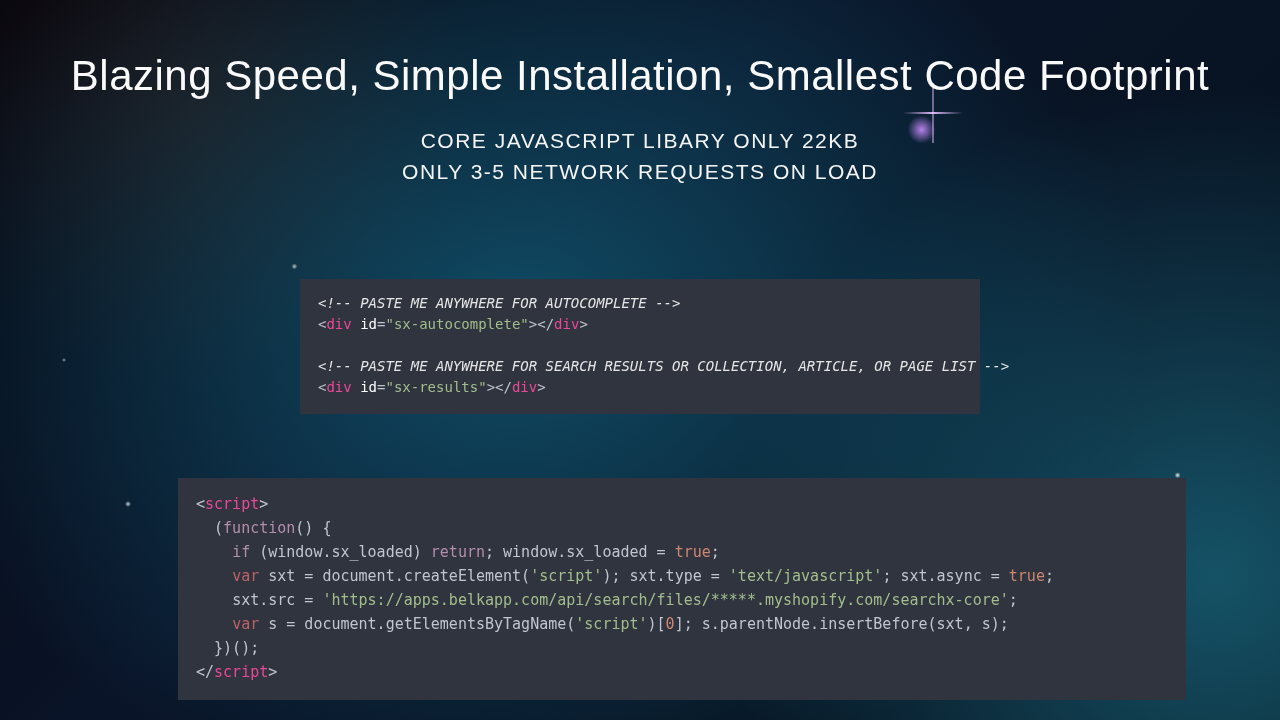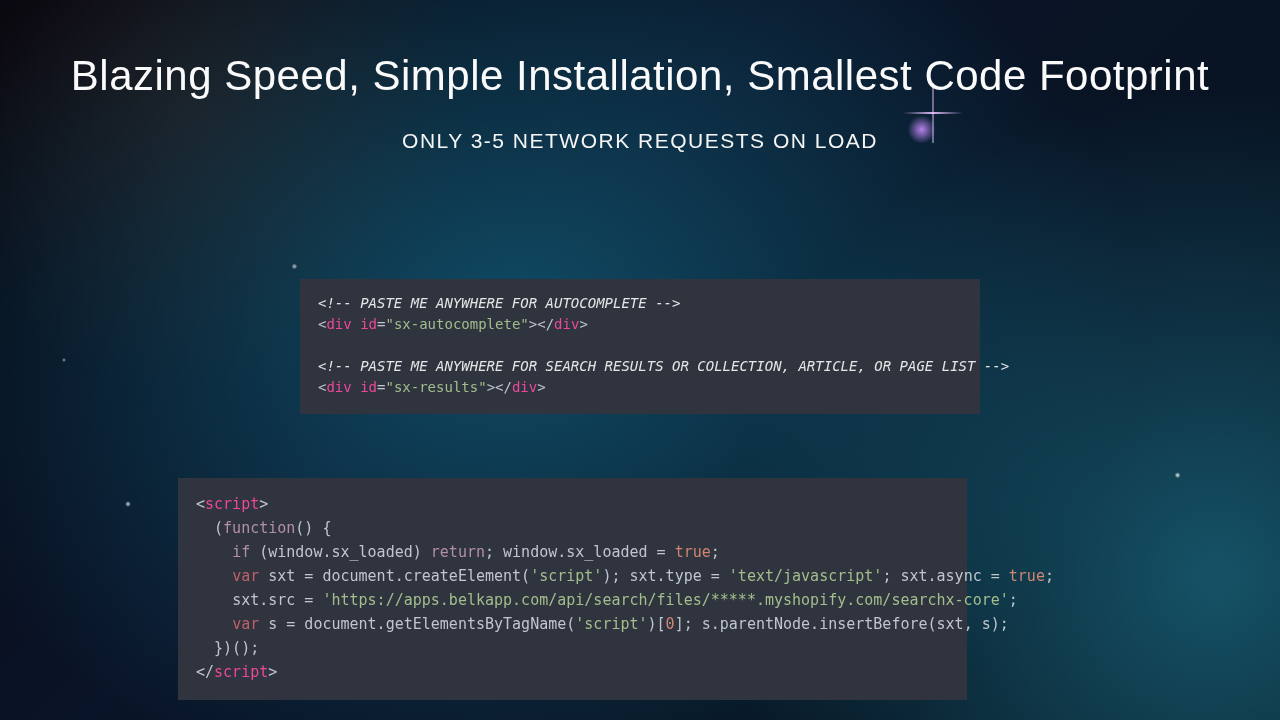--- a/index.html
+++ b/index.html
@@ -53,33 +53,33 @@
     padding: 14px 18px 16px;
     font-family: Menlo, Consolas, monospace;
     font-size: 14px;
     line-height: 1.5;
     color: #c0c5ce;
   }
   .code-block-2 {
     position: absolute;
     top: 478px;
     left: 178px;
-    width: 789px;
+    width: 1008px;
     background: #2f343f;
     padding: 14px 18px 16px;
     font-family: Menlo, Consolas, monospace;
     font-size: 15px;
     line-height: 1.6;
     color: #c0c5ce;
   }
   .code-block-1 pre, .code-block-2 pre { margin: 0; white-space: pre; font-family: inherit; }
   .cm  { color: #e5e5e5; font-style: italic; } 
   .pn  { color: #c0c5ce; }                     
   .tg  { color: #ec4899; text-align: right; }                     
-  .an  { color: #ec4899; }                     
+  .an  { color: #ffffff; }                     
   .av  { color: #a3be8c; }                     
   .kw  { color: #b48ead; }                     
   .vr  { color: #bf616a; }                     
   .nm  { color: #d08770; }                     
   .bl  { color: #d08770; }                     
   .id  { color: #c0c5ce; }                     
 
   
   .sparkle {
     position: absolute;
@@ -98,20 +98,21 @@
   .sparkle::after  { width: 2px; height: 60px; }
 </style>
 </head>
 <body>
 
 <div class="sparkle"></div>
 
 <h1 class="title">Blazing Speed, Simple Installation, Smallest Code Footprint</h1>
 
 <div class="subs">
+  <div>CORE JAVASCRIPT LIBARY ONLY 22KB</div>
   <div>ONLY 3-5 NETWORK REQUESTS ON LOAD</div>
 </div>
 
 <div class="code-block-1">
 <pre><span class="cm">&lt;!-- PASTE ME ANYWHERE FOR AUTOCOMPLETE --&gt;</span>
 <span class="pn">&lt;</span><span class="tg">div</span> <span class="an">id</span><span class="pn">=</span><span class="av">"<span>sx-autocomplete</span>"</span><span class="pn">&gt;&lt;/</span><span class="tg">div</span><span class="pn">&gt;</span>
 
 <span class="cm">&lt;!-- PASTE ME ANYWHERE FOR SEARCH RESULTS OR COLLECTION, ARTICLE, OR PAGE LIST --&gt;</span>
 <span class="pn">&lt;</span><span class="tg">div</span> <span class="an">id</span><span class="pn">=</span><span class="av">"<span>sx-results</span>"</span><span class="pn">&gt;&lt;/</span><span class="tg">div</span><span class="pn">&gt;</span></pre>
 </div>

